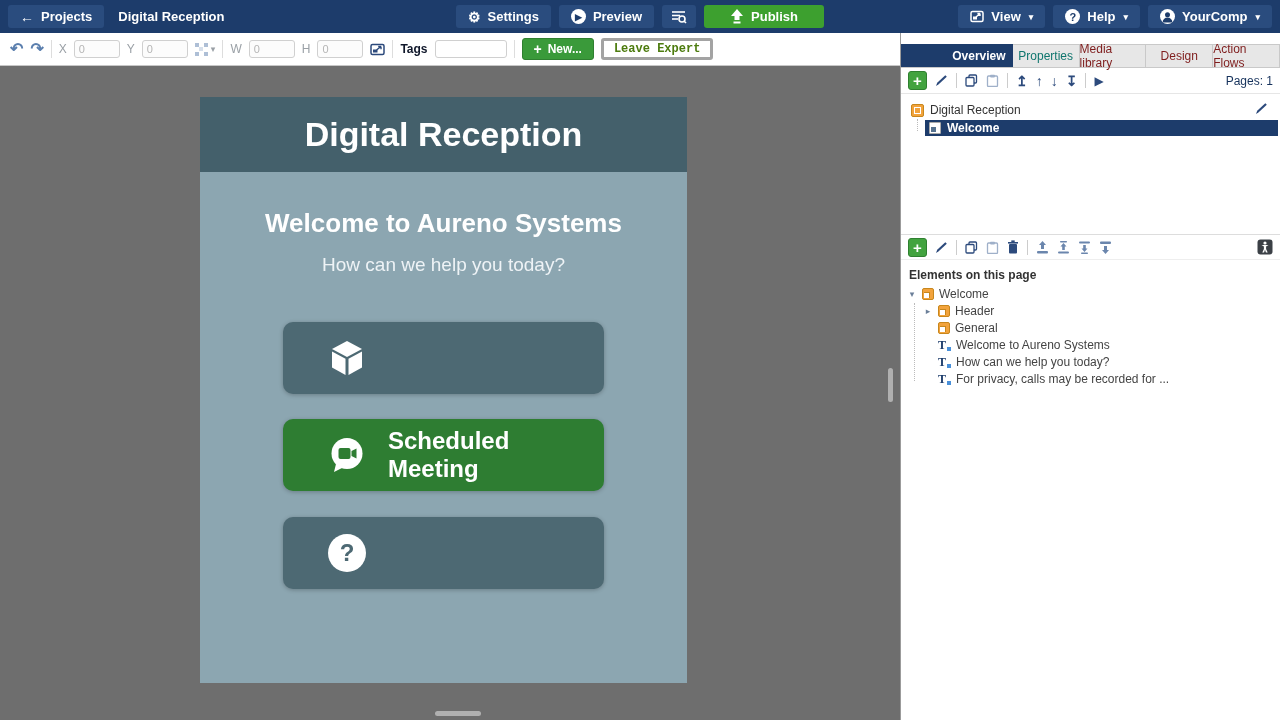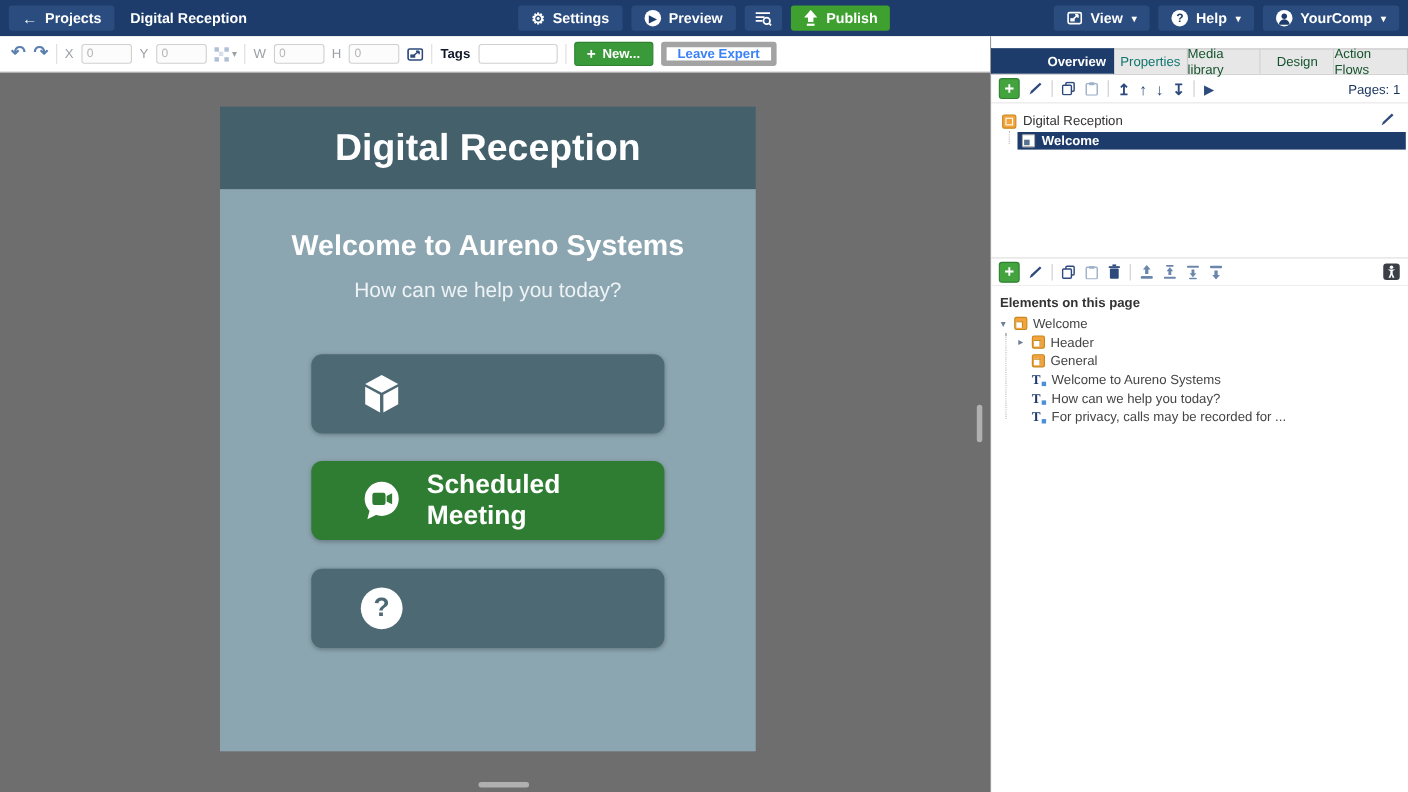--- a/index.html
+++ b/index.html
@@ -9,21 +9,21 @@
   
   .navbar { height:33px; background:#1d3c6b; display:flex; align-items:center; color:#fff; padding:0 8px; }
   .nav-left { flex:1; display:flex; align-items:center; gap:14px; }
   .nav-center { display:flex; align-items:center; gap:8px; }
   .nav-right { flex:1; display:flex; align-items:center; justify-content:flex-end; gap:8px; }
   .nav-btn { background:#2a4c7e; border:none; color:#fff; height:23px; border-radius:3px;
              display:flex; align-items:center; gap:7px; padding:0 12px; font-size:13px;
              font-weight:600; font-family:inherit; cursor:pointer; }
   .nav-btn .caret { font-size:9px; margin-left:1px; }
   .nav-title { font-size:13px; font-weight:700; }
-  .publish-btn { background:#3da02f; font-weight:700; padding:0 11px; }
+  .publish-btn { background:#3da02f; font-weight:700; padding:0 26px; }
   .icon-only { padding:0 9px; }
   .wcirc { width:15px; height:15px; border-radius:50%; background:#fff; color:#1d3c6b;
            display:flex; align-items:center; justify-content:center; font-size:9px; font-weight:700; overflow:hidden; }
   .glyph { font-size:14px; line-height:1; }
 
   
   .main { display:flex; height:687px; }
   .left-col { width:900px; display:flex; flex-direction:column; }
 
   
@@ -38,23 +38,23 @@
   .anchor-wrap { display:flex; align-items:center; gap:3px; cursor:pointer; }
   .anchor-grid { width:13px; height:13px; position:relative; }
   .anchor-grid i { position:absolute; width:4px; height:4px; background:#aebfd6; }
   .anchor-grid i:nth-child(1){left:0;top:0} .anchor-grid i:nth-child(2){right:0;top:0}
   .anchor-grid i:nth-child(3){left:0;bottom:0} .anchor-grid i:nth-child(4){right:0;bottom:0}
   .anchor-grid i:nth-child(5){left:4.5px;top:4.5px;background:#d6dfeb}
   .small-caret { color:#9aa0a6; font-size:9px; }
   .green-btn { background:#3a9a3a; border:1px solid #2f8030; color:#fff; height:22px; border-radius:3px;
                display:flex; align-items:center; gap:6px; padding:0 11px; font-size:12px; font-weight:700;
                font-family:inherit; cursor:pointer; }
-  .white-btn { background:#fff; border:5px solid #a3a3a3; color:#3b82f6; height:22px; border-radius:3px;
+  .white-btn { background:#fff; border:3px solid #a3a3a3; color:#4d7c0f; height:22px; border-radius:3px;
                display:flex; align-items:center; padding:0 10px; font-size:12px; font-weight:700;
-               font-family:Liberation Sans, sans-serif; cursor:pointer; }
+               font-family:Liberation Mono, monospace; cursor:pointer; }
 
   
   .canvas { flex:1; background:#6e6e6e; position:relative; overflow:hidden; }
   .preview { position:absolute; left:200px; top:31px; width:487px; height:586px; }
   .pv-header { height:75px; background:#44606b; display:flex; align-items:center; justify-content:center;
                color:#fff; font-size:34px; font-weight:700; }
   .pv-body { height:511px; background:#8ca6b1; position:relative; text-align:center; }
   .pv-welcome { padding-top:36px; font-size:26px; font-weight:700; color:#fff; }
   .pv-sub { margin-top:15px; font-size:19px; color:#eef3f6; }
   .pv-btn { position:absolute; left:83px; width:321px; height:72px; border-radius:10px;
@@ -62,21 +62,21 @@
             font-weight:700; box-shadow:0 1px 4px rgba(0,0,0,.25); cursor:pointer; text-align:left; }
   .pv-btn .q-circle { width:38px; height:38px; border-radius:50%; background:#fff; color:#4d6973;
                       display:flex; align-items:center; justify-content:center; font-size:24px; font-weight:700; }
   .pv-footer { position:absolute; bottom:26px; width:100%; text-align:center; font-size:13.5px; color:#eef3f5; }
   .vscroll { position:absolute; right:7px; top:302px; width:5px; height:34px; background:#b0b0b0; border-radius:3px; }
   .hscroll { position:absolute; left:435px; bottom:4px; width:46px; height:5px; background:#b0b0b0; border-radius:3px; }
 
   
   .panel { width:380px; background:#fff; border-left:1px solid #9b9b9b; display:flex; flex-direction:column; }
   .tabs { display:flex; height:24px; margin-top:11px; border-bottom:1px solid #c9c9c9; }
-  .tab { flex:1; display:flex; align-items:center; justify-content:center; font-size:12px; color:#14532d;
+  .tab { flex:1; display:flex; align-items:center; justify-content:center; font-size:12px; color:#7f1d1d;
          background:#e7e7e7; border:1px solid #c9c9c9; border-bottom:none; border-left:none; cursor:pointer; }
   .tab:first-child { border-left:1px solid #c9c9c9;padding-left:44px; }
   .tab.active { background:#1d3c6b; color:#fff; border-color:#1d3c6b; font-weight:600; }
   .tab.disabled { color:#0f766e; }
 
   .ptoolbar { height:26px; display:flex; align-items:center; gap:8px; padding:0 7px;
               border-bottom:1px solid #e6e6e6; }
   .plus-btn { width:19px; height:19px; background:#42a33f; border:1px solid #2f8030; border-radius:3px;
               color:#fff; font-size:15px; font-weight:700; display:flex; align-items:center;
               justify-content:center; cursor:pointer; line-height:1; }

